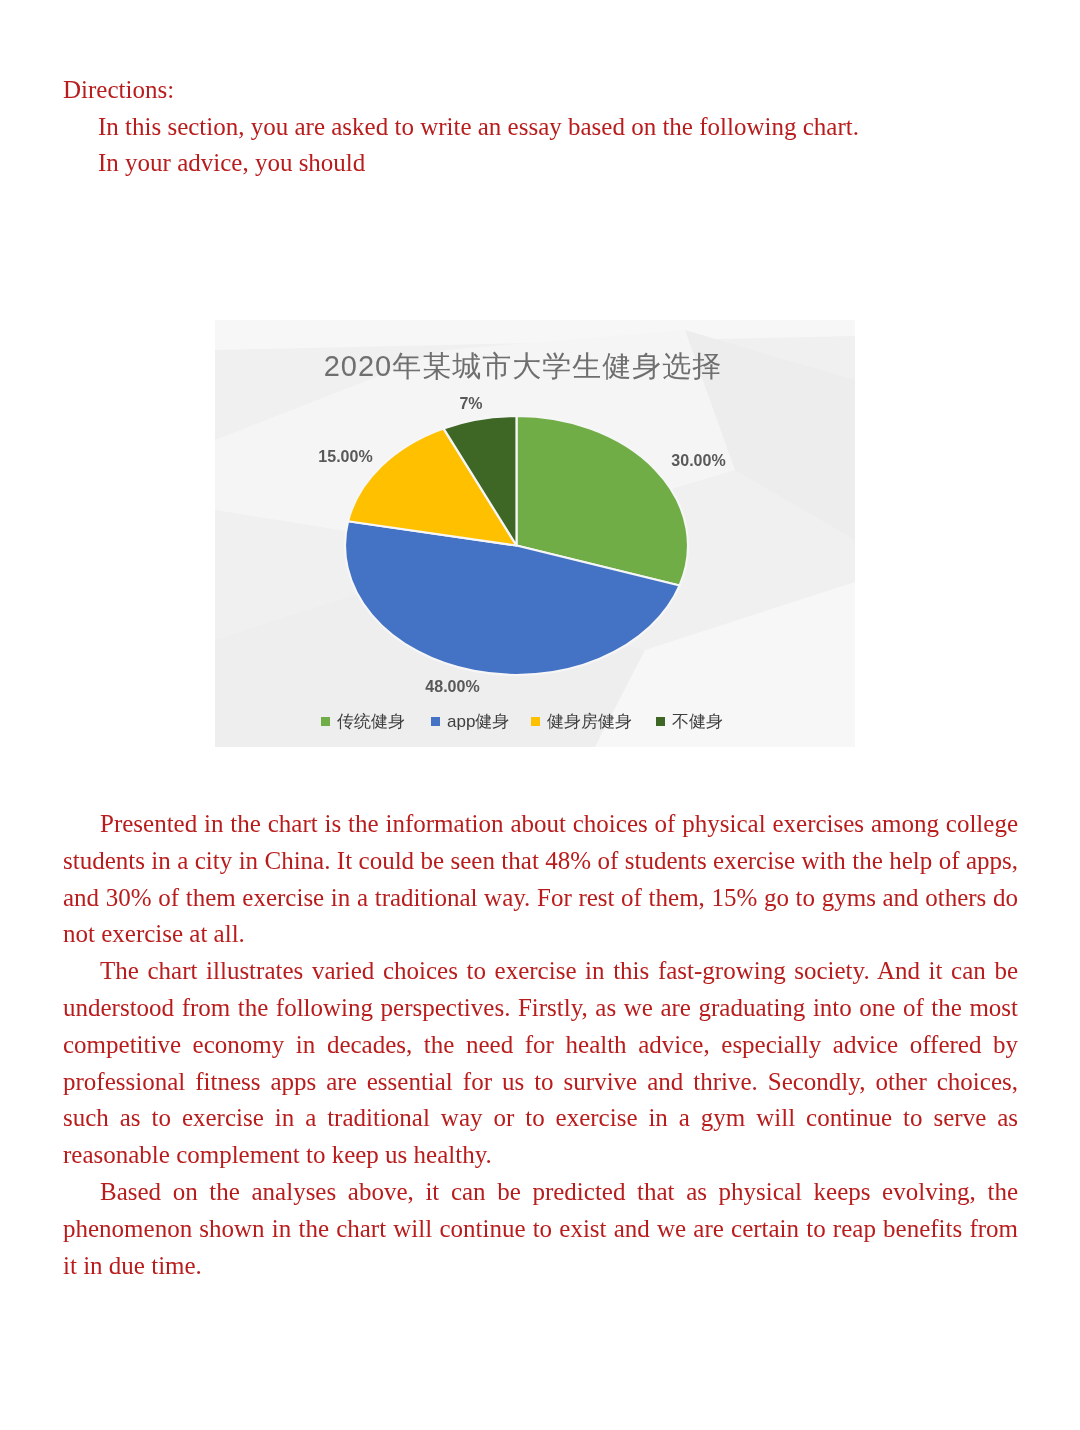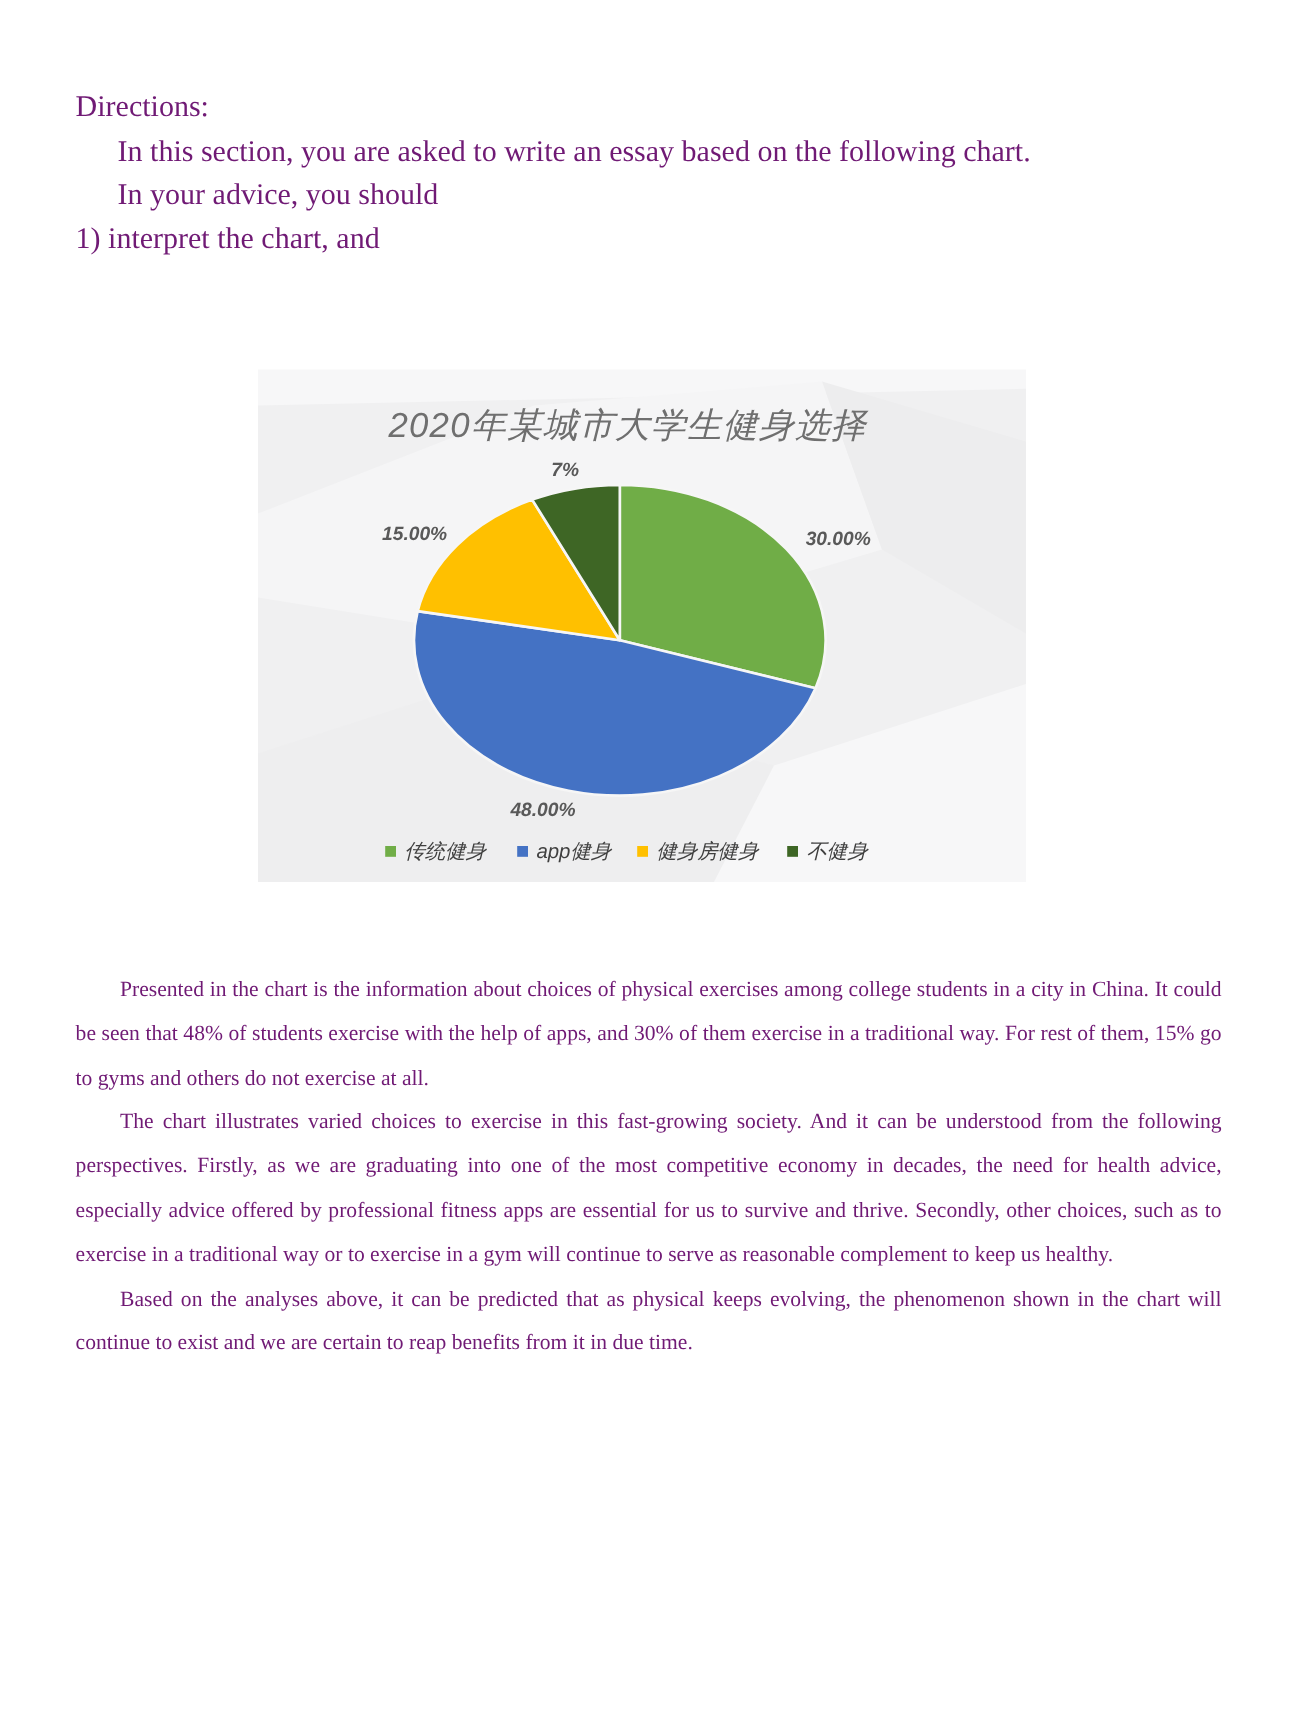--- a/index.html
+++ b/index.html
@@ -1,52 +1,51 @@
 <!DOCTYPE html>
 <html><head>
 <meta charset="utf-8">
 <style>
   * { margin:0; padding:0; box-sizing:border-box; }
   html,body { background:#ffffff; }
   .page {
     position:relative; width:1080px; height:1430px; background:#ffffff;
-    font-family:"Liberation Serif", serif; color:#701a75; overflow:hidden;
+    font-family:"Liberation Serif", serif; color:#b91c1c; overflow:hidden;
   }
   .doc-text {
     position:absolute; left:63px; top:72px; width:955px;
     font-size:25px; line-height:36.6px;
   }
   .italic-line { padding-left:35px; }
-  .chart-panel { position:absolute; left:215px; top:308px; width:640px; height:427px;font-style:italic; }
+  .chart-panel { position:absolute; left:215px; top:320px; width:640px; height:427px; }
   .chart-panel svg { display:block; }
   .chart-title-text {
     font-family:"Liberation Sans", sans-serif; font-size:29px; fill:#6f6f6f; letter-spacing:1px;
   }
   .slice-label {
     font-family:"Liberation Sans", sans-serif; font-size:16px; font-weight:bold; fill:#595959;
   }
   .legend-label {
     font-family:"Liberation Sans", sans-serif; font-size:17px; fill:#404040;
   }
   .essay {
     position:absolute; left:63px; top:806px; width:955px;
-    font-size:18px; line-height:36.8px; text-align:justify;
+    font-size:25px; line-height:36.8px; text-align:justify;
   }
   .essay p { text-indent:37px; }
 </style>
 </head>
 <body>
 
 <div class="page">
 
   <div class="doc-text">
     <div>Directions:</div>
     <div class="italic-line">In this section, you are asked to write an essay based on the following chart.</div>
     <div class="italic-line">In your advice, you should</div>
-    <div>1) interpret the chart, and</div>
   </div>
 
   <div class="chart-panel">
     <svg width="640" height="427" viewBox="0 0 640 427">
 
       <rect x="0" y="0" width="640" height="427" fill="#f0f0f1"></rect>
       <g>
         <polygon points="0,0 640,0 640,16 0,30" fill="#f7f7f8"></polygon>
         <polygon points="0,120 230,30 470,10 520,150 250,230 0,190" fill="#f5f5f6"></polygon>
         <polygon points="470,10 640,60 640,220 520,150" fill="#ededee"></polygon>

